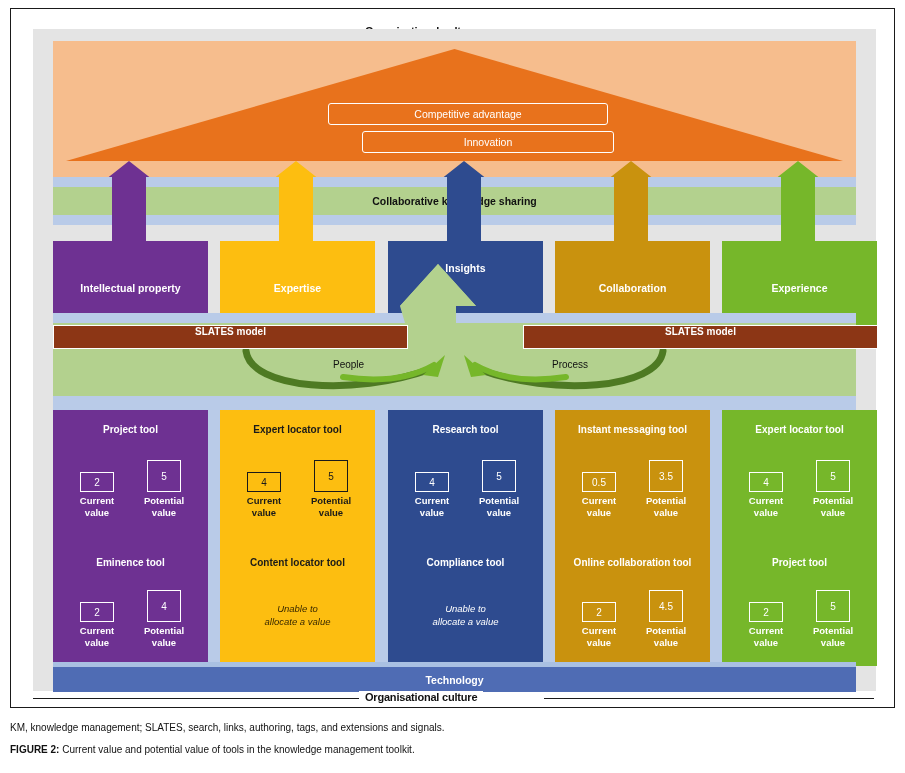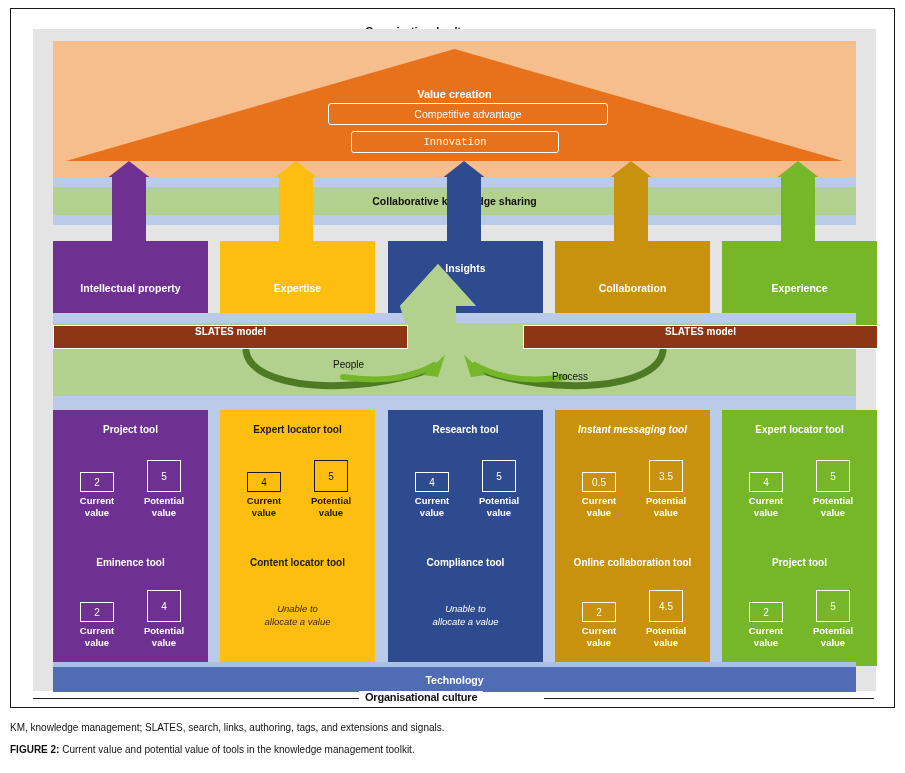--- a/index.html
+++ b/index.html
@@ -230,23 +230,22 @@
   <div class="oc-rule" style="left:22px; top:23px; width:330px;"></div>
   <div class="oc-rule" style="left:533px; top:23px; width:330px;"></div>
   <div class="oc-label" style="left:348px; top:16px;">Organisational culture</div>
 
   <div id="canvas">
 
     <div id="peach-zone" style="left:20px; top:12px; width:803px; height:143px;">
       <svg id="triangle" viewBox="0 0 803 143" preserveAspectRatio="none">
         <polygon points="401.5,8 790,120 13,120" fill="#E8721C"></polygon>
       </svg>
-      <div class="tri-text" style="left:0; top:47px; width:803px;">Value creation</div>
       <div class="tri-box" style="left:275px; top:62px; width:280px; height:22px;">Competitive advantage</div>
-      <div class="tri-box" style="left:298px; top:90px; width:208px; height:22px;font-family:Liberation Mono, monospace;">Innovation</div>
+      <div class="tri-box" style="left:309px; top:90px; width:252px; height:22px;">Innovation</div>
     </div>
 
     <svg style="position:absolute; left:20px; top:12px; width:803px; height:200px;" viewBox="0 0 803 200" preserveAspectRatio="none">
 
       <polygon points="76,120 109,146 93,146 93,200 59,200 59,146 43,146" fill="#6E3192"></polygon>
 
       <polygon points="243,120 276,146 260,146 260,200 226,200 226,146 210,146" fill="#FDBE10"></polygon>
 
       <polygon points="411,120 444,146 428,146 428,200 394,200 394,146 378,146" fill="#2E4B8F"></polygon>
 
@@ -307,21 +306,21 @@
       <path d="M 193 2 C 198 40 300 48 378 20" fill="none" stroke="#4E7A23" stroke-width="7" stroke-linecap="round"></path>
       <path d="M 290 28 C 330 34 360 28 381 16" fill="none" stroke="#76B72A" stroke-width="6" stroke-linecap="round"></path>
       <polygon points="392,6 370,26 385,28" fill="#76B72A"></polygon>
 
       <path d="M 610 2 C 605 40 500 48 425 20" fill="none" stroke="#4E7A23" stroke-width="7" stroke-linecap="round"></path>
       <path d="M 513 28 C 473 34 443 28 422 16" fill="none" stroke="#76B72A" stroke-width="6" stroke-linecap="round"></path>
       <polygon points="411,6 433,26 418,28" fill="#76B72A"></polygon>
     </svg>
 
     <div class="km-label" style="left:300px; top:330px;">People</div>
-    <div class="km-label" style="left:519px; top:342px;">Process</div>
+    <div class="km-label" style="left:519px; top:330px;">Process</div>
     <div class="km-label" style="left:401px; top:355px;margin-top:11px;">KM toolkit</div>
 
     <div class="blue-band" style="left:20px; top:367px; width:803px; height:10px;"></div>
 
     <div class="blue-band" style="left:20px; top:377px; width:803px; height:258px;"></div>
 
     <div class="tool-col" style="left:20px; top:381px; width:155px; background:#6E3192;">
       <div class="tool-title" style="top:14px;">Project tool</div>
       <div class="val-group" style="left:18px; top:62px; width:52px;">
         <div class="val-box cur">2</div>
@@ -364,21 +363,21 @@
       </div>
       <div class="val-group" style="left:85px; top:50px; width:52px;">
         <div class="val-box pot">5</div>
         <div class="val-cap">Potential<br>value</div>
       </div>
       <div class="tool-title" style="top:147px;">Compliance tool</div>
       <div class="unable" style="top:192px;">Unable to<br>allocate a value</div>
     </div>
 
     <div class="tool-col" style="left:522px; top:381px; width:155px; background:#C9920E;">
-      <div class="tool-title" style="top:14px;font-style:italic;">Instant messaging tool</div>
+      <div class="tool-title" style="top:14px;">Instant messaging tool</div>
       <div class="val-group" style="left:18px; top:62px; width:52px;">
         <div class="val-box cur">0.5</div>
         <div class="val-cap">Current<br>value</div>
       </div>
       <div class="val-group" style="left:85px; top:50px; width:52px;">
         <div class="val-box pot">3.5</div>
         <div class="val-cap">Potential<br>value</div>
       </div>
       <div class="tool-title" style="top:147px;">Online collaboration tool</div>
       <div class="val-group" style="left:18px; top:192px; width:52px;">

